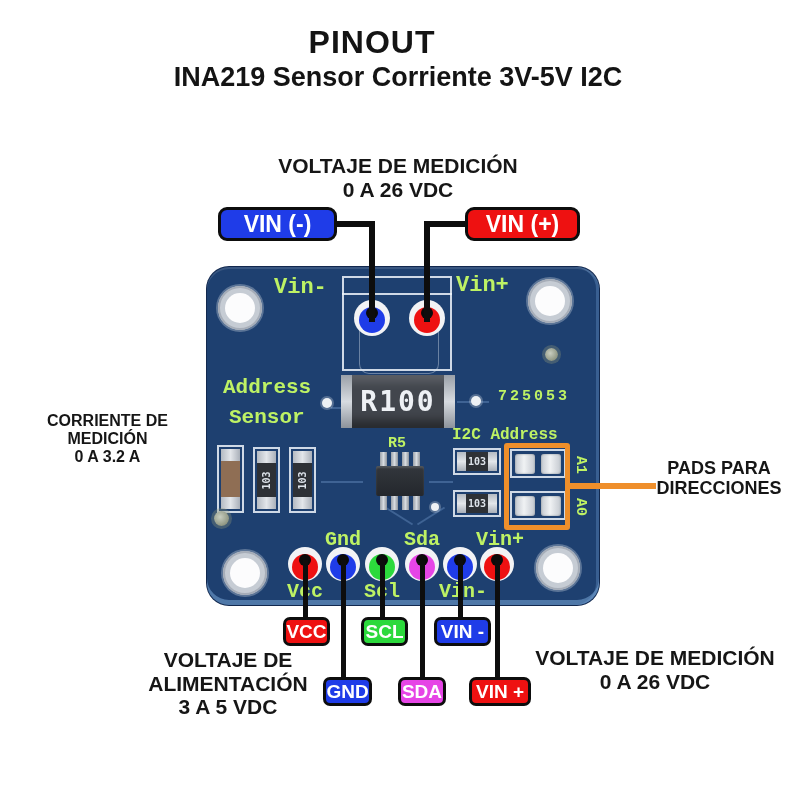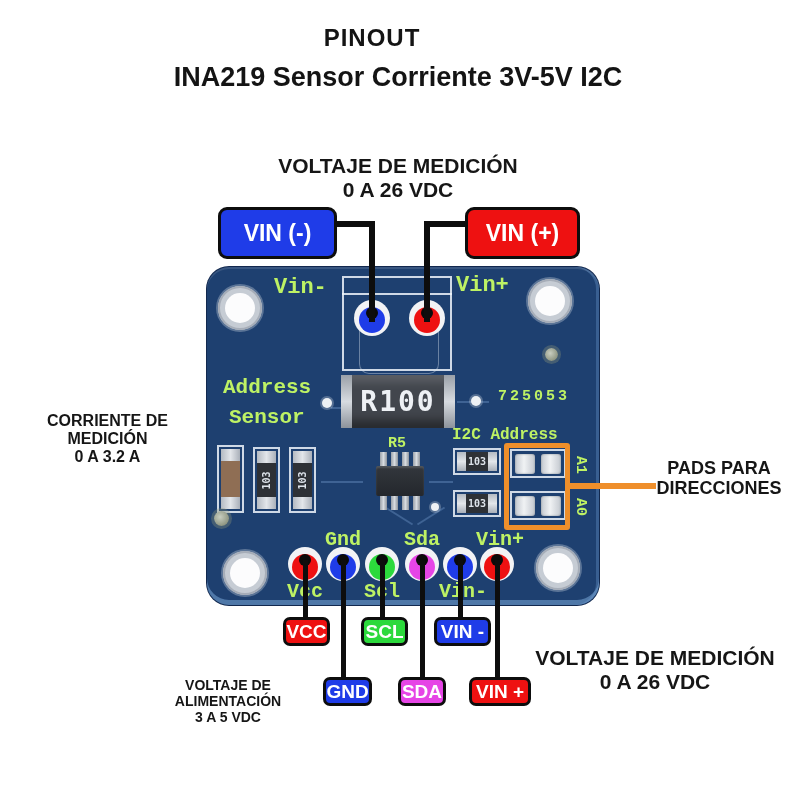--- a/index.html
+++ b/index.html
@@ -1,27 +1,27 @@
 <!DOCTYPE html>
 <html><head>
 <meta charset="utf-8">
 <style>
   html,body{margin:0;padding:0;background:#fff;}
   #canvas{position:relative;width:800px;height:800px;background:#ffffff;overflow:hidden;
           font-family:"Liberation Sans",sans-serif;color:#141414;}
   .abs{position:absolute;}
   .ctr{text-align:center;}
   
-  .hdr-title{left:0;top:24px;width:744px;font-size:24px;font-weight:bold;letter-spacing:1px;}
+  .hdr-title{left:0;top:24px;width:744px;font-size:32px;font-weight:bold;letter-spacing:1px;}
   .hdr-sub{left:0;top:62px;width:796px;font-size:27px;font-weight:bold;}
   
   .annot{font-weight:bold;color:#161616;line-height:1.13;}
   .annot div{white-space:nowrap;}
   
-  .pill{box-sizing:border-box;height:52px;border:3px solid #0d0d0d;border-radius:9px;
+  .pill{box-sizing:border-box;height:34px;border:3px solid #0d0d0d;border-radius:9px;
         color:#fff;font-size:23px;font-weight:bold;display:flex;align-items:center;
         justify-content:center;white-space:nowrap;}
   
   .tag{box-sizing:border-box;height:29px;border:3px solid #0d0d0d;border-radius:7px;
        color:#fff;font-size:19px;font-weight:bold;display:flex;align-items:center;
        justify-content:center;white-space:nowrap;}
   .bg-red{background:#ee1111;} .bg-blue{background:#1f3ce8;}
   .bg-green{background:#2cd93c;} .bg-magenta{background:#e645e6;}
   .ln{background:#0d0d0d;}
   .ln-orange{background:#ef8f2b;}
@@ -91,21 +91,21 @@
     <div>CORRIENTE DE</div>
     <div>MEDICIÓN</div>
     <div>0 A 3.2 A</div>
   </div>
 
   <div class="abs ctr annot" style="left:638px;top:458px;width:162px;font-size:18px;">
     <div>PADS PARA</div>
     <div>DIRECCIONES</div>
   </div>
 
-  <div class="abs ctr annot" style="left:138px;top:678px;width:180px;font-size:14px;">
+  <div class="abs ctr annot" style="left:138px;top:648px;width:180px;font-size:21px;">
     <div>VOLTAJE DE</div>
     <div>ALIMENTACIÓN</div>
     <div>3 A 5 VDC</div>
   </div>
 
   <div class="abs ctr annot" style="left:520px;top:646px;width:270px;font-size:21px;">
     <div>VOLTAJE DE MEDICIÓN</div>
     <div>0 A 26 VDC</div>
   </div>
 

